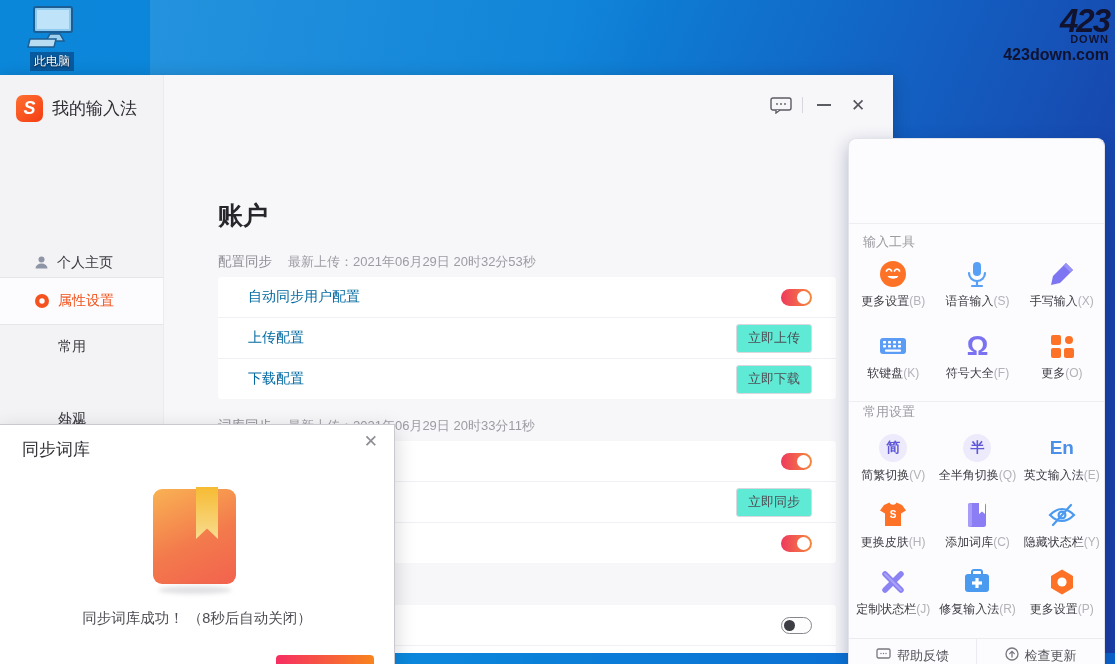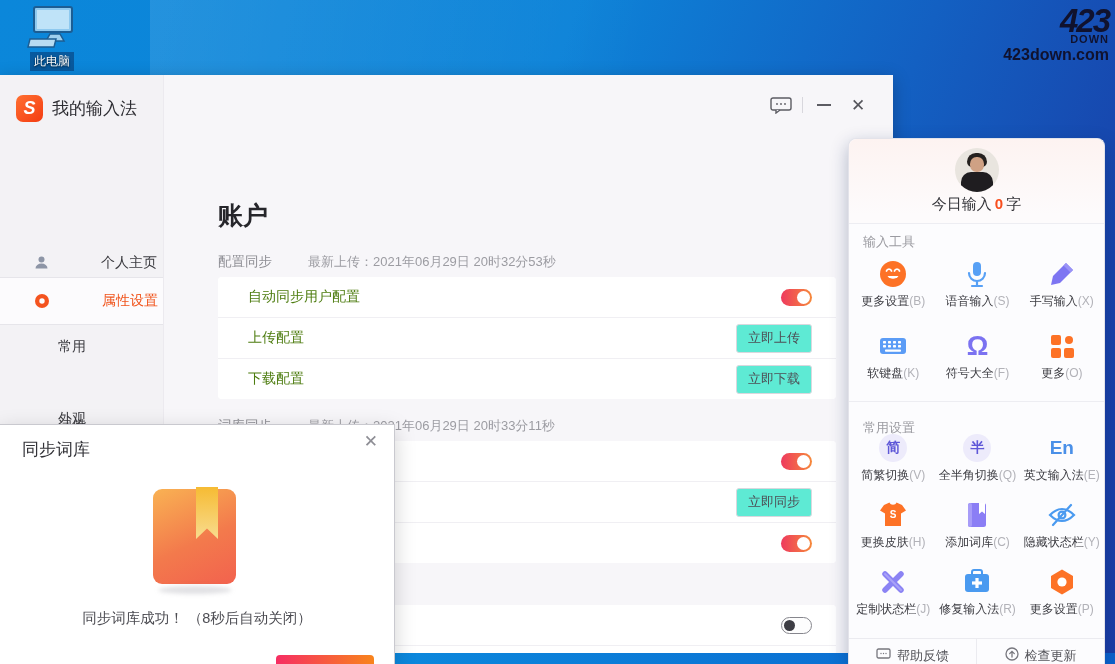--- a/index.html
+++ b/index.html
@@ -24,35 +24,35 @@
   .ctl-btn{width:34px;height:28px;display:flex;align-items:center;justify-content:center;color:#5c5c63;cursor:pointer;}
   .ctl-sep{width:1px;height:16px;background:#d8d7dd;margin:0 4px;}
   .min-line{width:14px;height:2px;background:#5c5c63;}
   .close-x{font-size:17px;color:#55555c;}
 
   
   .sidebar{position:absolute;left:0;top:0;width:163px;height:578px;background:#f3f2f5;border-right:1px solid #eceaef;}
   .logo-row{position:absolute;left:16px;top:20px;display:flex;align-items:center;gap:9px;}
   .logo-sq{width:27px;height:27px;border-radius:7px;background:linear-gradient(140deg,#ff7031,#f43c12);display:flex;align-items:center;justify-content:center;color:#fff;font-weight:900;font-size:18px;font-style:italic;}
   .logo-txt{font-size:17px;color:#2e2e33;}
-  .side-item{position:absolute;left:0;width:163px;display:flex;align-items:center;cursor:pointer;font-size:14px;color:#3a3a3f;gap:44px;}
+  .side-item{position:absolute;left:0;width:163px;display:flex;align-items:center;cursor:pointer;font-size:14px;color:#3a3a3f;}
   .side-item .ic{margin-left:34px;margin-right:8px;display:flex;}
   .side-divider{position:absolute;left:0;width:163px;height:1px;background:#e6e5ea;}
   .side-hl{background:#fcfbfd;}
   .orange-txt{color:#f0541c;}
 
   
   .page-title{position:absolute;left:218px;top:124px;font-size:25px;font-weight:700;color:#26262b;}
   .sec-head{position:absolute;left:218px;display:flex;align-items:baseline;}
   .sec-label{font-size:13.5px;color:#8f8f95;}
-  .sec-meta{font-size:13px;color:#9c9ca2;margin-left:36px;}
+  .sec-meta{font-size:13px;color:#9c9ca2;margin-left:16px;}
   .card{position:absolute;left:218px;width:618px;background:#fff;border-radius:4px;overflow:hidden;}
   .crow{height:40px;display:flex;align-items:center;padding:0 24px 0 30px;background:#fff;}
   .crow + .crow{border-top:1px solid #f0eff3;}
-  .crow .lbl{font-size:14px;color:#4d7c0f;}
+  .crow .lbl{font-size:14px;color:#0369a1;}
   .tgl{margin-left:auto;width:31px;height:17px;border-radius:9px;background:linear-gradient(90deg,#ee3a5e,#f6893b);position:relative;cursor:pointer;flex:none;}
   .tgl::after{content:"";position:absolute;width:13px;height:13px;border-radius:50%;background:#fff;top:2px;right:2px;}
   .tgl-off{margin-left:auto;width:29px;height:15px;border-radius:9px;background:#fdfdfd;border:1.5px solid #86868d;position:relative;cursor:pointer;flex:none;}
   .tgl-off::after{content:"";position:absolute;width:11px;height:11px;border-radius:50%;background:#3d3d44;top:2px;left:2px;}
   .act-btn{margin-left:auto;width:74px;height:27px;background:#5eead4;border:1px solid #d9d8de;border-radius:3px;font-size:13px;color:#4e4e55;display:flex;align-items:center;justify-content:center;cursor:pointer;}
 
   
   .taskbar{position:absolute;left:0;top:653px;width:1115px;height:11px;background:linear-gradient(90deg,#0c9ce5,#0b63cd);z-index:3;}
 
   
@@ -233,30 +233,20 @@
   <div class="popup">
     <div class="popup-title">同步词库</div>
     <div class="popup-close">✕</div>
     <div class="book"></div>
     <div class="book-shadow"></div>
     <div class="popup-msg">同步词库成功！ （8秒后自动关闭）</div>
     <div class="popup-btn"></div>
   </div>
 
   <div class="panel">
-    <div class="phead">
-      <div class="avatar">
-        <div class="hair"></div>
-          <div class="face"></div>
-          <div class="body"></div>
-      </div>
-      <div class="today">
-        <span>今日输入</span><b>0</b><span>字</span>
-      </div>
-    </div>
     <div class="pdiv" style="top:84px;"></div>
 
     <div class="glabel" style="top:94px;">输入工具</div>
     <div class="pgrid" style="top:118px;row-gap:8px;">
       <div class="pitem">
         <span class="picon">
           <svg width="30" height="30" viewBox="0 0 30 30">
               <circle cx="15" cy="15" r="13" fill="#fd7226"></circle>
               <path d="M8.5 12 a2.6 2.6 0 0 1 5 0" fill="none" stroke="#fff" stroke-width="1.8" stroke-linecap="round"></path>
               <path d="M16.5 12 a2.6 2.6 0 0 1 5 0" fill="none" stroke="#fff" stroke-width="1.8" stroke-linecap="round"></path>
@@ -315,21 +305,21 @@
               <rect x="3" y="16" width="10" height="10" rx="2"></rect>
               <rect x="16" y="16" width="10" height="10" rx="2"></rect>
               <circle cx="21" cy="8" r="4"></circle>
             </svg>
         </span>
         <span class="plabel"><span>更多</span><em>(O)</em></span>
       </div>
     </div>
 
     <div class="pdiv" style="top:262px;"></div>
-    <div class="glabel" style="top:280px;font-family:Liberation Serif, serif;">常用设置</div>
+    <div class="glabel" style="top:264px;font-family:Liberation Serif, serif;">常用设置</div>
 
     <div class="pgrid" style="top:292px;row-gap:3px;">
       <div class="pitem">
         <span class="picon">
             <span class="badge">简</span>
           </span>
         <span class="plabel"><span>简繁切换</span><em>(V)</em></span>
       </div>
       <div class="pitem">
         <span class="picon">

